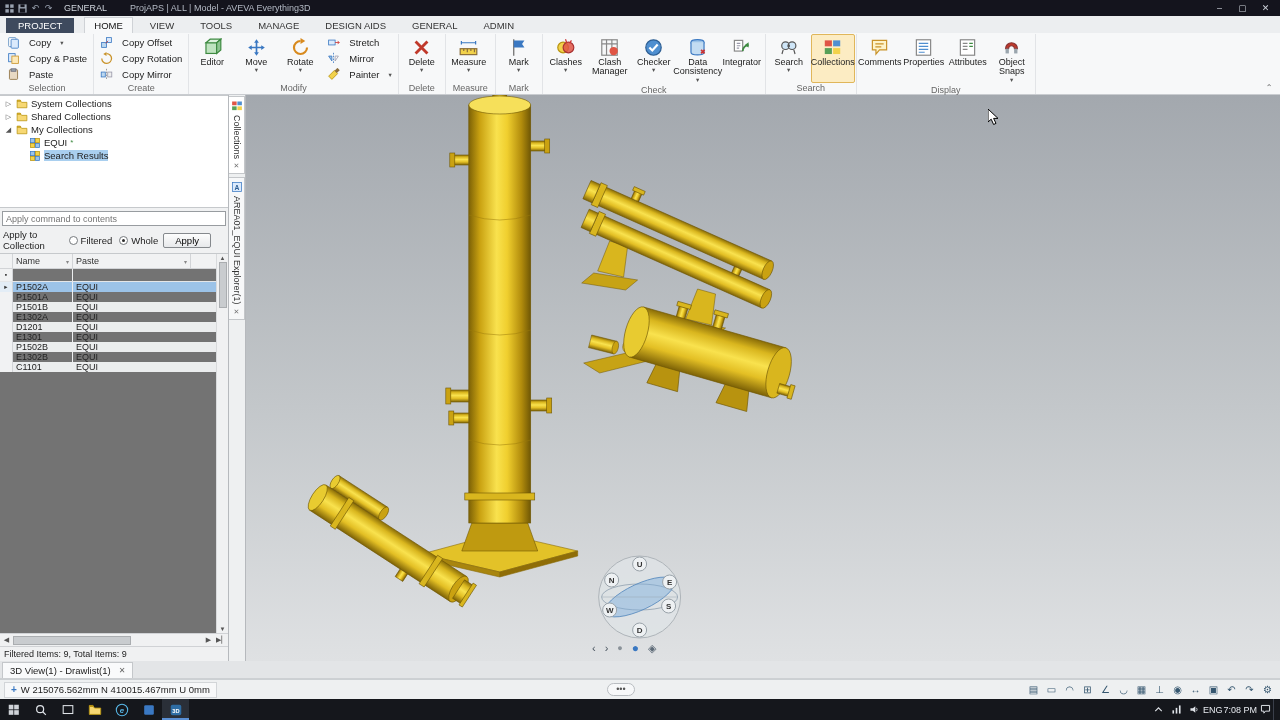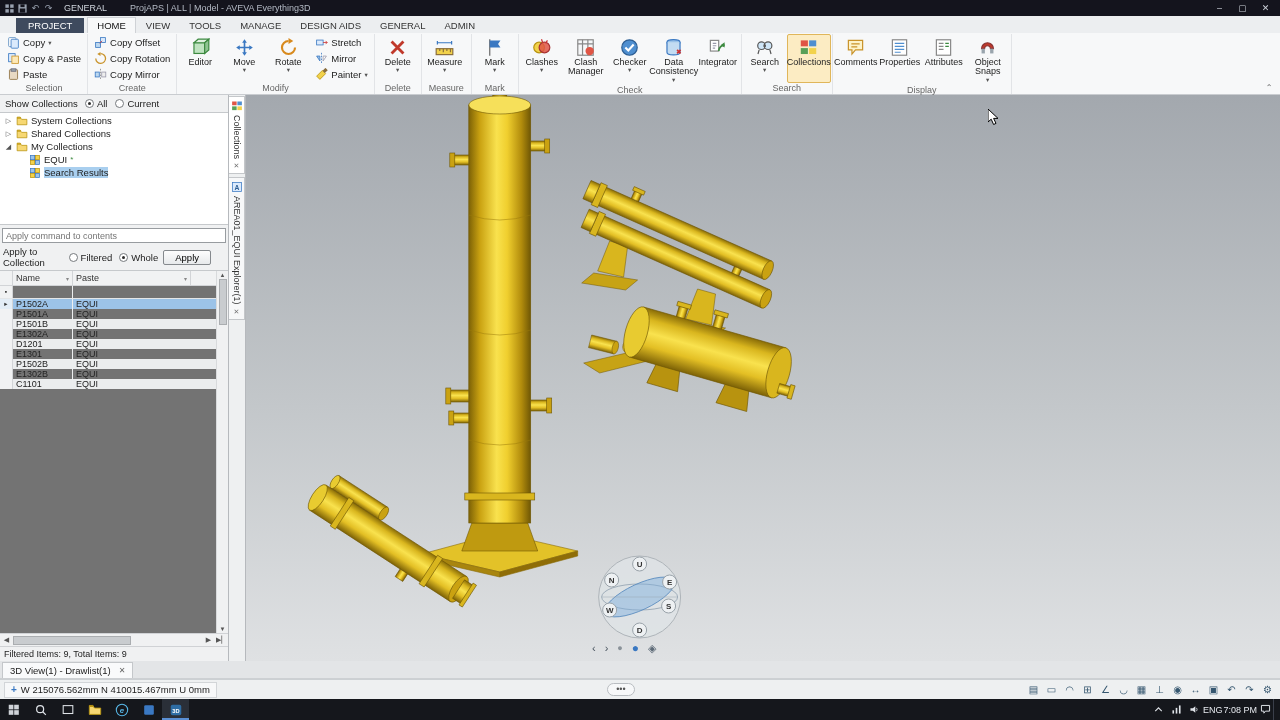--- a/index.html
+++ b/index.html
@@ -8,35 +8,35 @@
   svg text{font-family:"Liberation Sans",sans-serif}
   .ic{display:inline-flex;align-items:center;justify-content:center;line-height:1}
   
   .titlebar{height:16px;background:#14141d;color:#c2c7d0;display:flex;align-items:center;padding:0 3px;font-size:9px;gap:5px}
   .tb-qicon{width:13px;height:13px;display:inline-flex;align-items:center;justify-content:center;color:#9aa2b0;font-size:9px}
   .tb-menu{color:#cfd4dc;padding:0 4px}
   .tb-title{margin-left:14px;color:#b4bac5;white-space:nowrap}
   .win-controls{margin-left:auto;display:flex}
   .win-btn{width:23px;height:16px;display:flex;align-items:center;justify-content:center;color:#ccd1d9;font-size:9px}
   
-  .ribbon-tabs{height:17px;background:#eceef0;display:flex;align-items:flex-end;padding-left:16px;gap:1px}
+  .ribbon-tabs{height:17px;background:#eceef0;display:flex;align-items:flex-end;padding-left:6px;gap:8px}
   .rtab{padding:2px 9px 2px;font-size:9.5px;color:#333;white-space:nowrap}
   .rtab.project{background:#3e4a5e;color:#fff;padding:2px 12px;margin-right:2px}
   .rtab.active{background:#f7f8f9;border:1px solid #cfd2d6;border-bottom:none;color:#111}
   
   .ribbon{height:62px;background:#f7f8f9;display:flex;border-bottom:1px solid #c9ccd0;padding:1px 0 0 1px;position:relative}
   .rgroup{display:flex;flex-direction:column;border-right:1px solid #e2e4e7;padding:0 1px}
   .rgroup-content{flex:1;display:flex;align-items:stretch}
   .rgroup-label{font-size:9px;color:#666;text-align:center;padding:0 6px 1px;white-space:nowrap}
   .rbtn-large{width:44px;display:flex;flex-direction:column;align-items:center;padding:2px 1px 0;font-size:9px;color:#222;text-align:center;line-height:1.05;border:1px solid transparent;border-radius:2px}
   .rbtn-large .ric{height:21px;display:flex;align-items:center;justify-content:center}
   .rbtn-large.hl{background:#fcecc3;border-color:#e0b65a}
   .rbtn-large .dd{font-size:6.5px;color:#555;display:block}
   .rstack{display:flex;flex-direction:column;padding:1px 2px;gap:1px;justify-content:flex-start}
-  .rbtn-small{display:flex;align-items:center;gap:3px;font-size:9.5px;color:#222;height:15px;padding:0 3px;white-space:nowrap;border-radius:2px}
+  .rbtn-small{display:flex;align-items:center;gap:9px;font-size:9.5px;color:#222;height:15px;padding:0 3px;white-space:nowrap;border-radius:2px}
   .rbtn-small .dd{font-size:6.5px;color:#555}
   .ribbon-collapse{position:absolute;right:4px;bottom:2px;font-size:8px;color:#555;width:14px;text-align:center}
   
   .main{display:flex;height:566px}
   .left{width:229px;background:#f0f1f2;display:flex;flex-direction:column;border-right:1px solid #b6b9bd}
   .sidetabs{width:17px;background:#eef0f1;border-right:1px solid #b6b9bd;display:flex;flex-direction:column;gap:3px;padding-top:1px}
   .sidetab{display:flex;flex-direction:column;align-items:center;gap:3px;background:#f7f8f9;border:1px solid #c4c7ca;border-left:none;padding:3px 0;color:#333}
   .sidetab.on{background:#fff}
   .sidetab .vlabel{writing-mode:vertical-rl;font-size:9px;white-space:nowrap}
   .sidetab .x{font-size:7px;color:#777}
@@ -496,33 +496,20 @@
           <span class="dd" data-name="dropdown-arrow-icon">▾</span>
         </div>
       </div>
       <div class="rgroup-label" data-name="ribbon-group-label-display">Display</div>
     </div>
   </div>
 
 <div class="main" data-name="main-area">
 
   <div class="left" data-name="collections-panel">
-    <div class="show-row" data-name="show-collections-row">
-      <span data-name="show-collections-label">Show Collections</span>
-      <span id="showopts" data-name="show-collections-options" style="display:flex;gap:8px">
-          <span class="ropt" data-name="show-collections-option-all">
-            <span class="radio sel" data-name="show-collections-radio"></span>
-            <span data-name="show-collections-label">All</span>
-          </span>
-          <span class="ropt" data-name="show-collections-option-current">
-            <span class="radio" data-name="show-collections-radio"></span>
-            <span data-name="show-collections-label">Current</span>
-          </span>
-        </span>
-    </div>
     <div class="tree" data-name="collections-tree" id="tree">
         <div class="titem" data-name="tree-item-system-collections" style="padding-left: 4px;">
           <span class="twist" data-name="collapsed-twisty-icon">▷</span>
           <span class="ic" data-name="folder-icon">
             <svg viewBox="0 0 16 16" width="12" height="12">
               <path d="M1.5 4 L6 4 L7.5 5.8 L14.5 5.8 L14.5 13 L1.5 13 Z" fill="#f7d873" stroke="#b8930f"></path>
               <path d="M1.5 4 L1.5 2.8 L5.5 2.8 L6.8 4 Z" fill="#f2c94c" stroke="#b8930f"></path>
             </svg>
           </span>
           <span class="tlabel" data-name="tree-item-label">System Collections</span>

